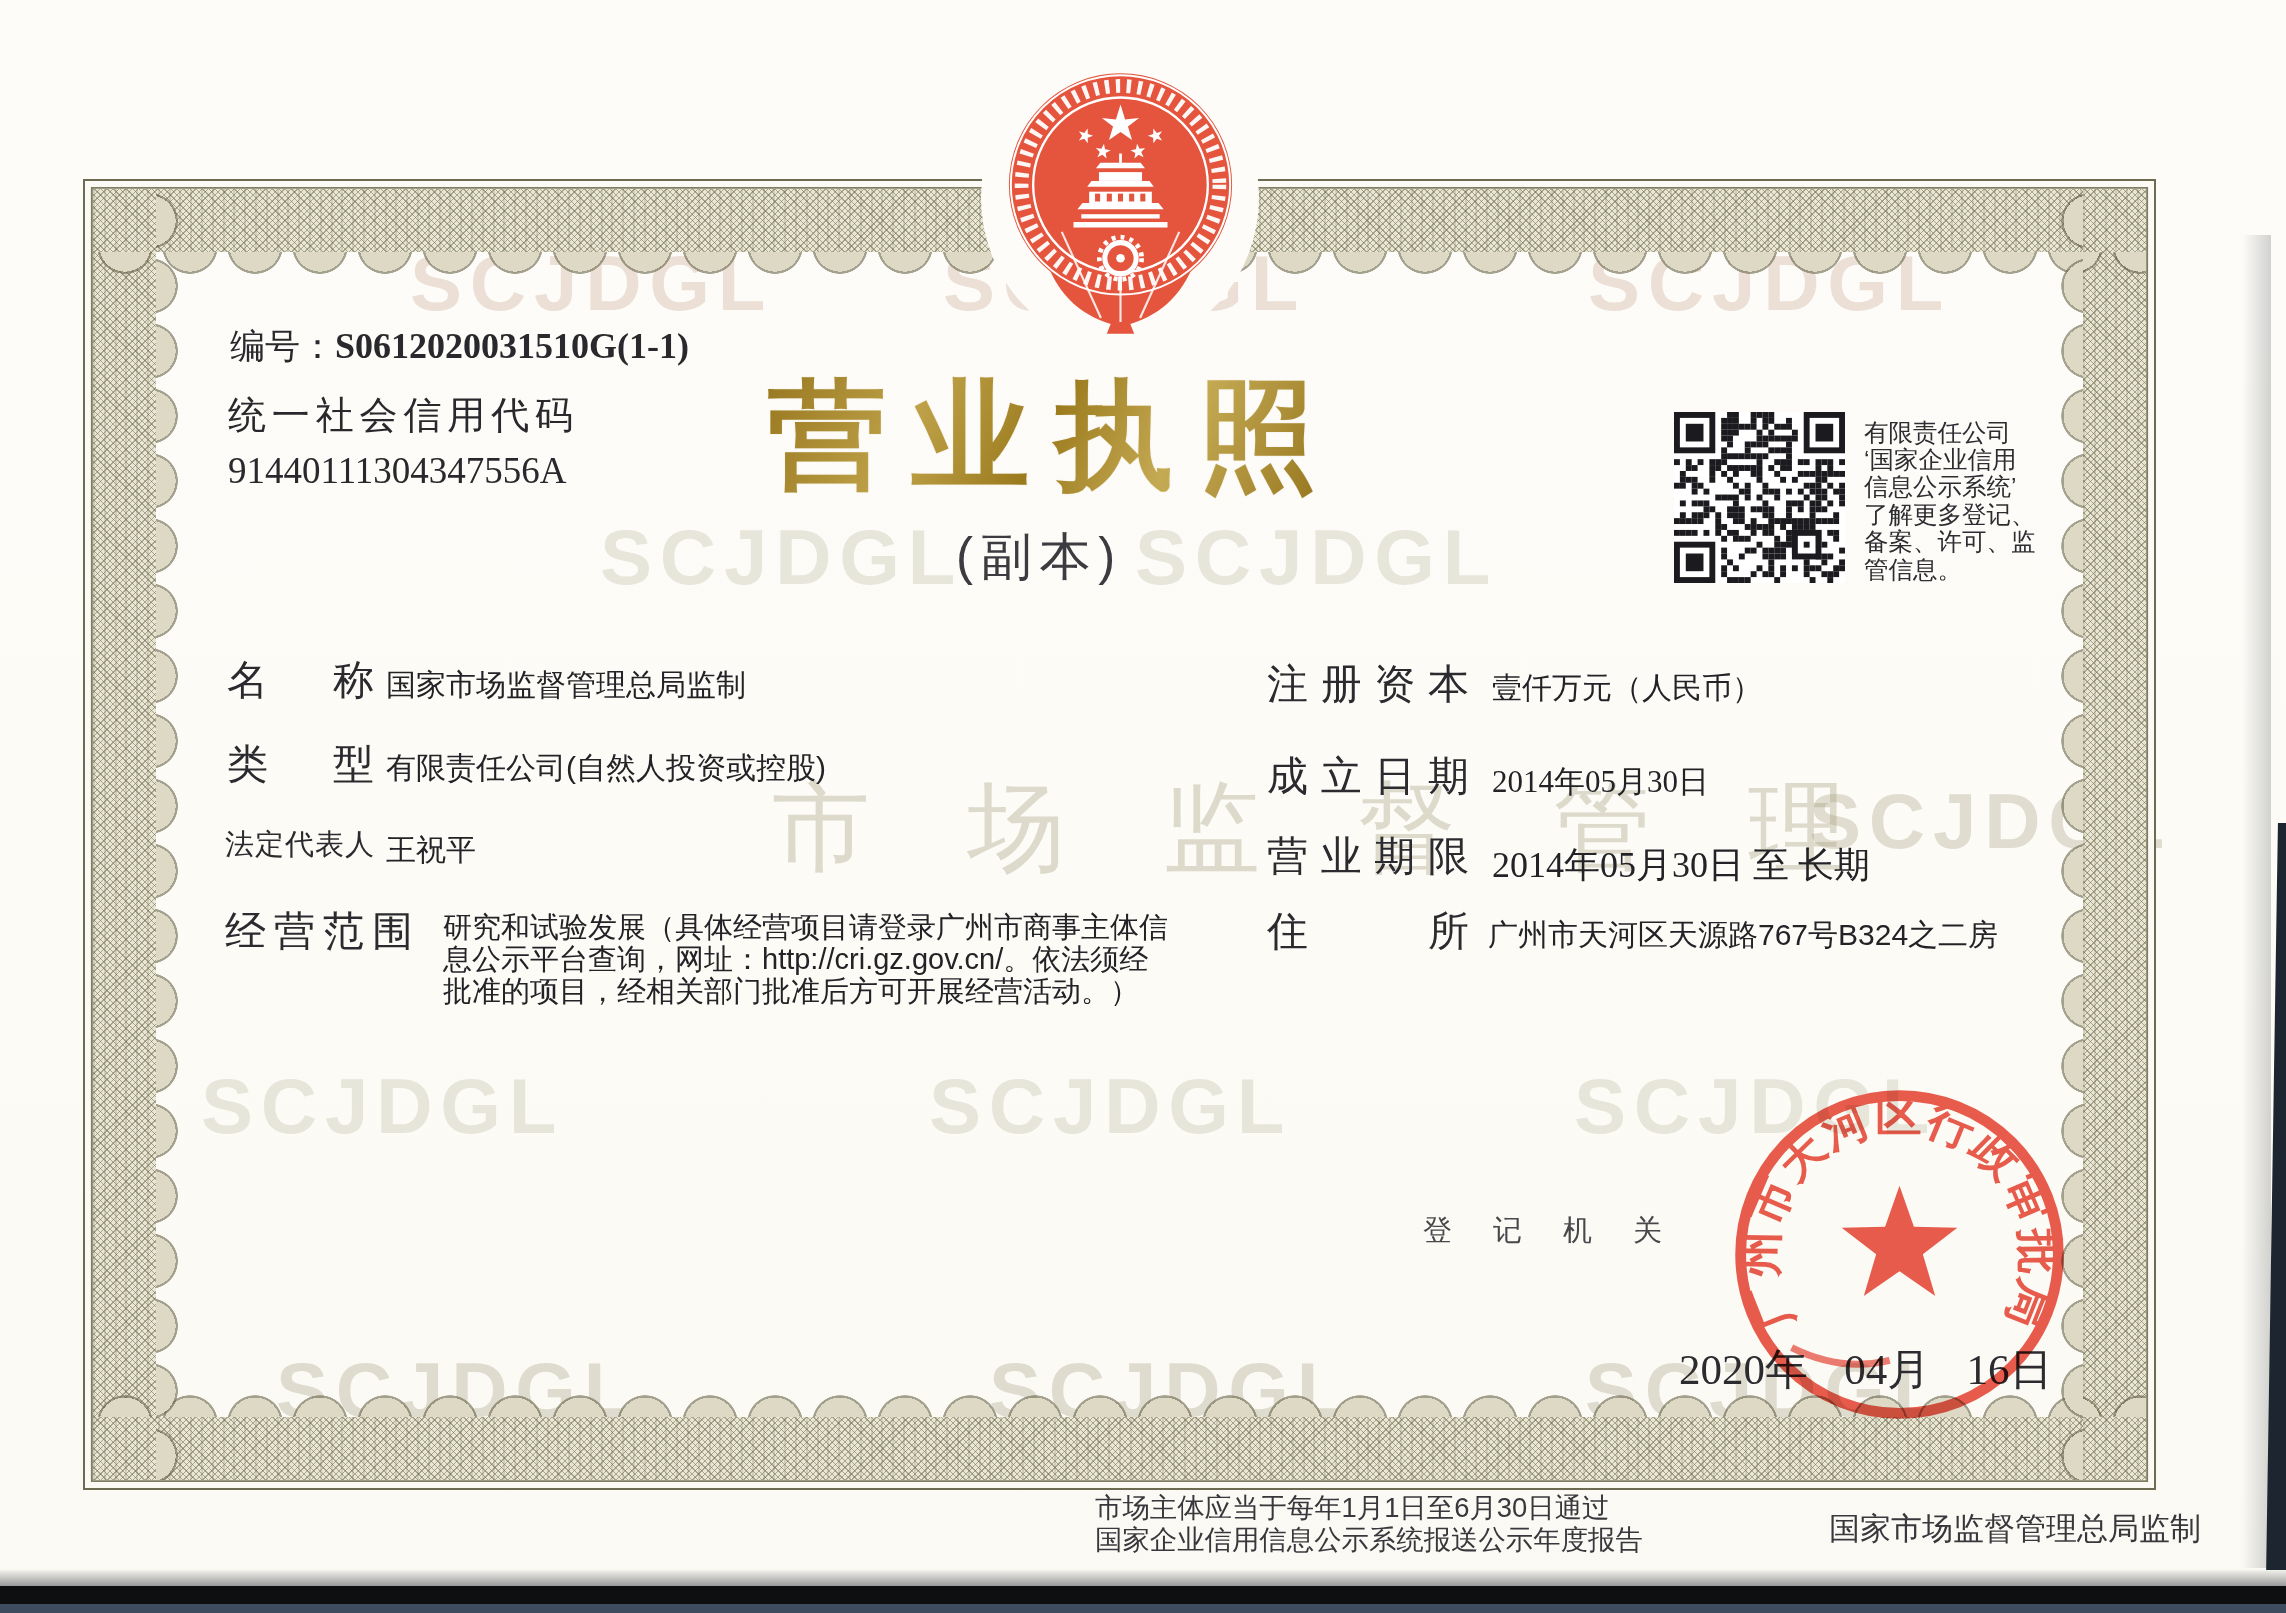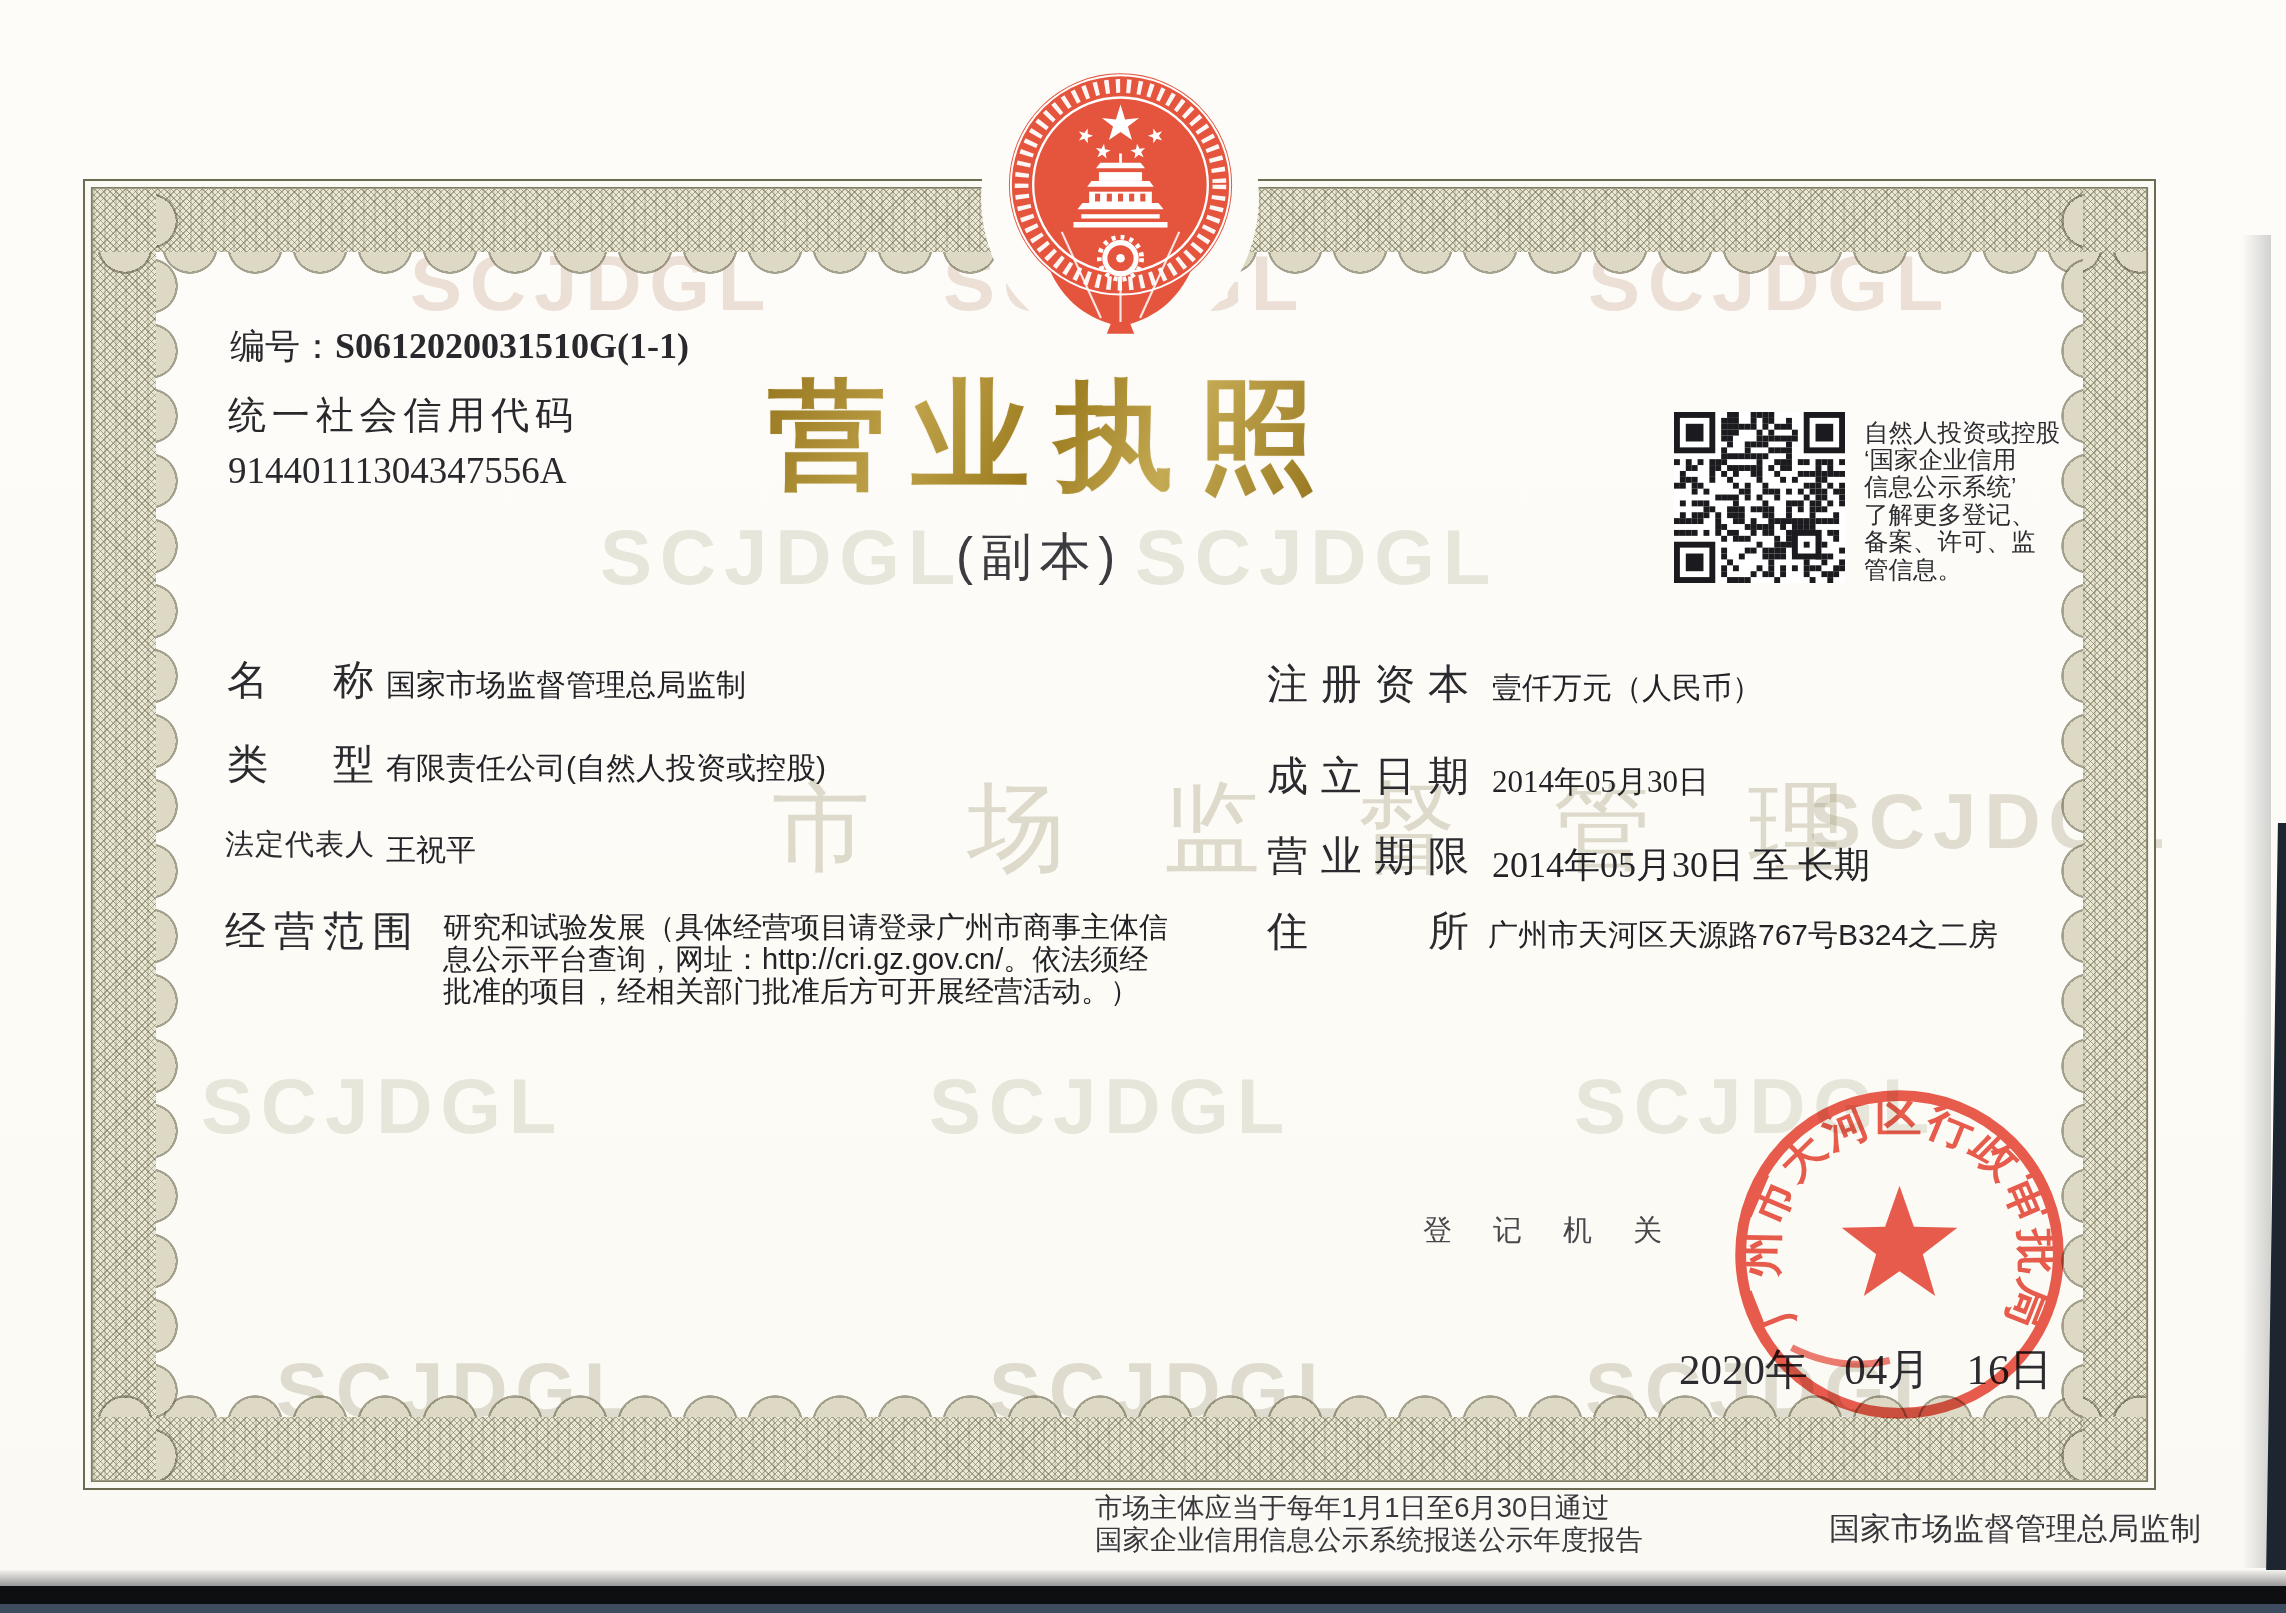--- a/index.html
+++ b/index.html
@@ -511,21 +511,21 @@
         <rect x="138" y="6" width="30" height="30" fill="#fff"></rect>
         <rect x="144" y="12" width="18" height="18" fill="#1b1b1f"></rect>
         <rect x="0" y="132" width="42" height="42" fill="#1b1b1f"></rect>
         <rect x="6" y="138" width="30" height="30" fill="#fff"></rect>
         <rect x="12" y="144" width="18" height="18" fill="#1b1b1f"></rect>
         <rect x="120" y="120" width="30" height="30" fill="#1b1b1f"></rect>
         <rect x="126" y="126" width="18" height="18" fill="#fff"></rect>
         <rect x="132" y="132" width="6" height="6" fill="#1b1b1f"></rect>
       </svg>
   </div>
-  <div class="qr-cap" style="top:416px;">自然人投资或控股</div>
+  <div class="qr-cap" style="top:416px;">有限责任公司</div>
   <div class="qr-cap" style="top:443px;">‘国家企业信用</div>
   <div class="qr-cap" style="top:470px;">信息公示系统’</div>
   <div class="qr-cap" style="top:498px;">了解更多登记、</div>
   <div class="qr-cap" style="top:525px;">备案、许可、监</div>
   <div class="qr-cap" style="top:553px;">管信息。</div>
 
   <div class="row-label" id="lbl-name">名称</div>
   <div class="row-value" id="val-name">国家市场监督管理总局监制</div>
   <div class="row-label" id="lbl-type">类型</div>
   <div class="row-value" id="val-type">有限责任公司(自然人投资或控股)</div>

